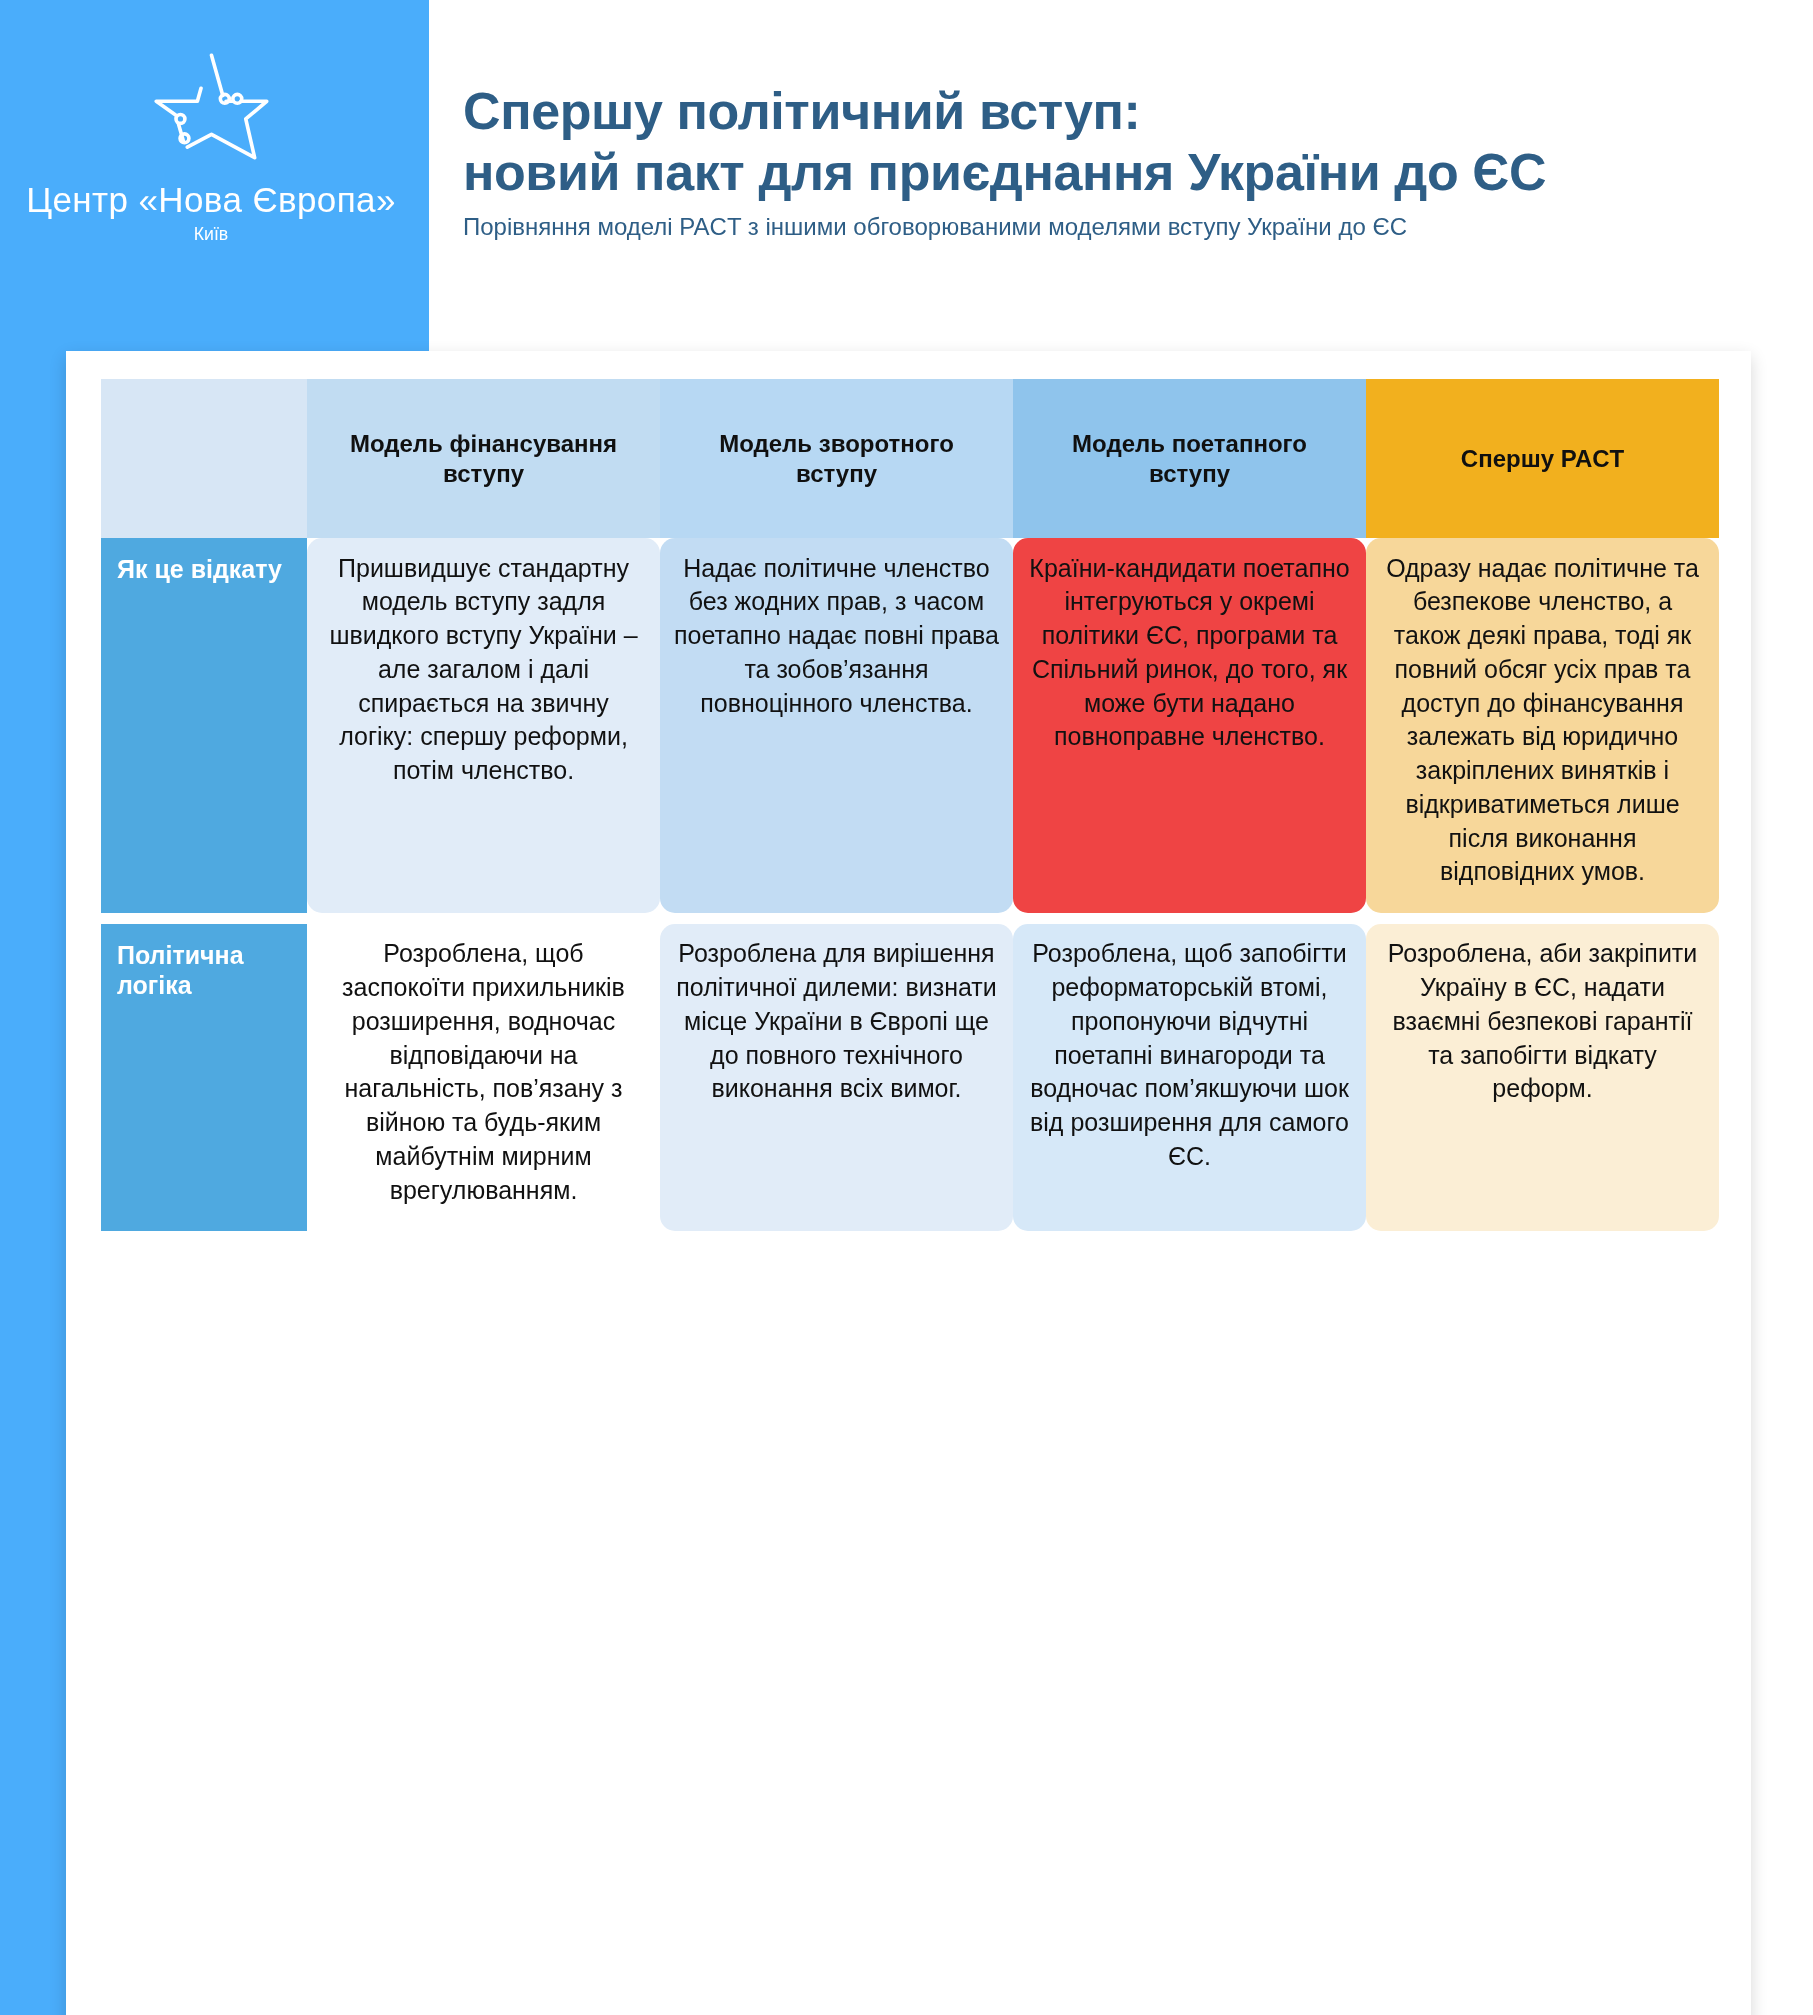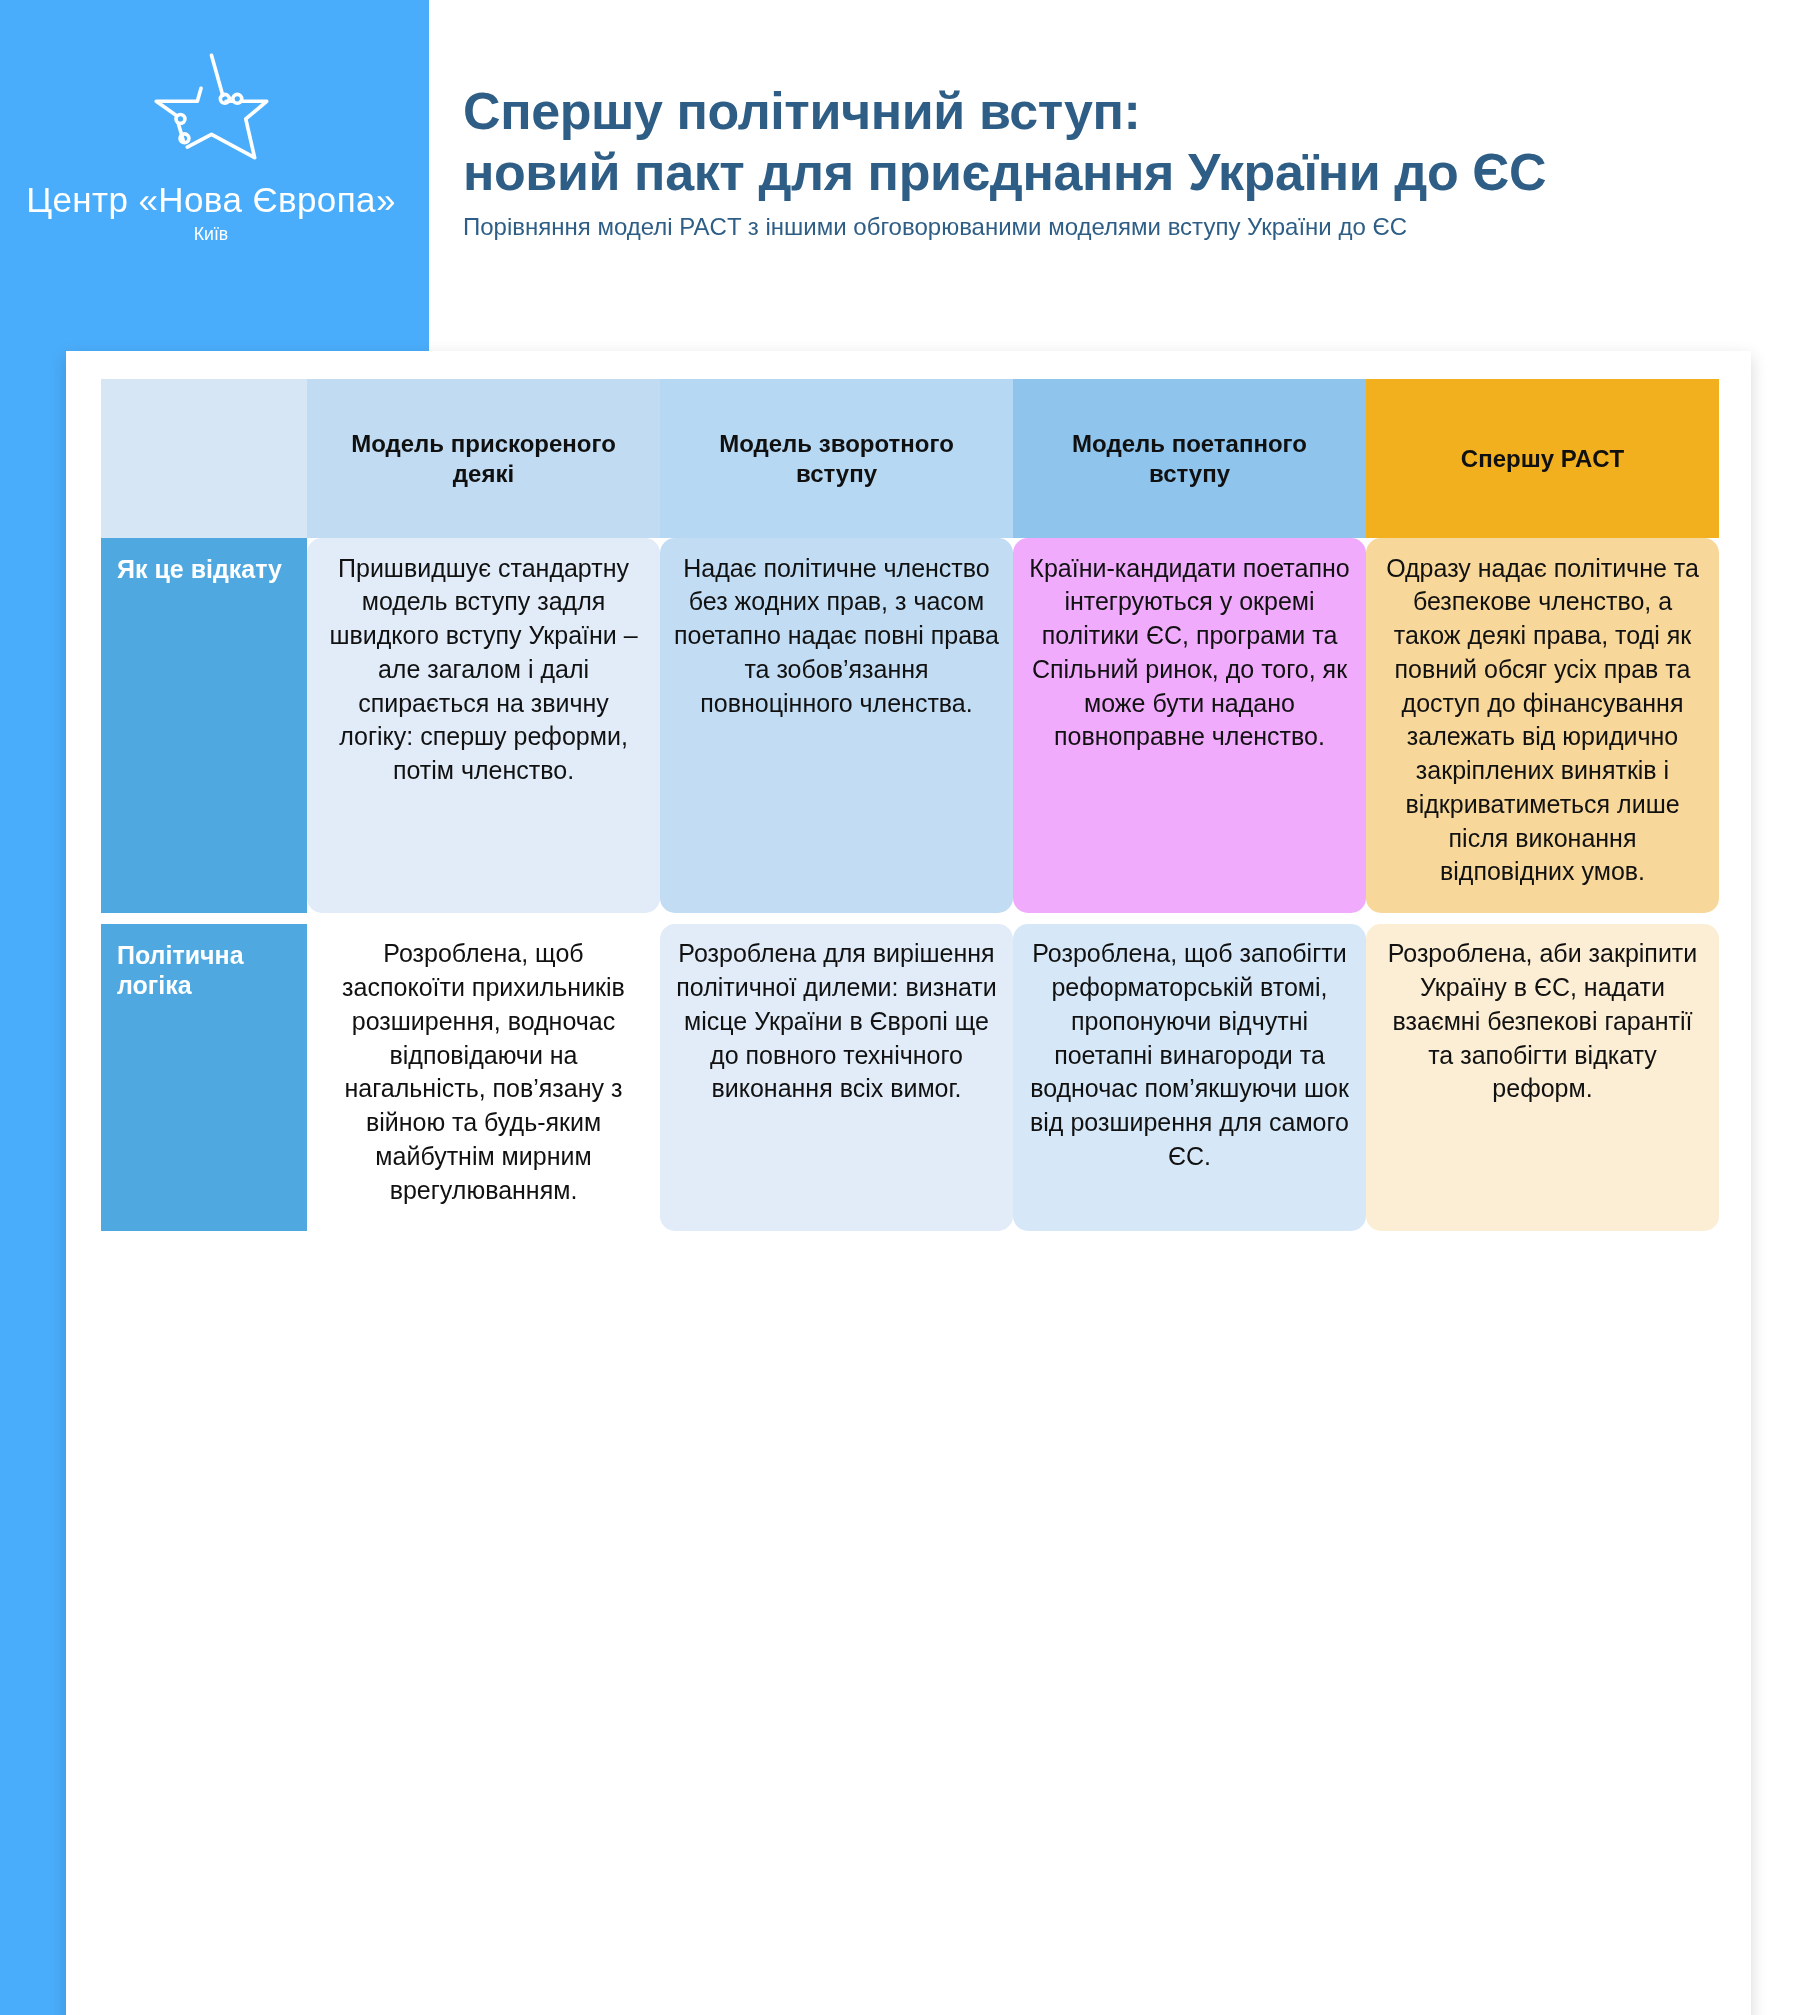--- a/index.html
+++ b/index.html
@@ -143,21 +143,21 @@
     text-align: center;
     font-size: 25px;
     line-height: 1.35;
     color: #111111;
     padding: 13.7px 13.7px 24px 13.7px;
     border-radius: 15px;
   }
   
   .r1 .d1 { background: #e1ecf8; }
   .r1 .d2 { background: #c2dcf3; }
-  .r1 .d3 { background: #f0abfc; text-align: center; }
+  .r1 .d3 { background: #ef4444; text-align: center; }
   .r1 .d4 { background: #f7d79a; }
   
   .r2 .d1 { background: #ffffff; }
   .r2 .d2 { background: #e1ecf8; }
   .r2 .d3 { background: #d6e8f8; }
   .r2 .d4 { background: #fbeed5; }
 
   .gap-row td { height: 10.5px; background: #ffffff; padding: 0; }
 </style>
 </head>
@@ -192,21 +192,21 @@
     <colgroup>
       <col class="c-label">
         <col class="c-data">
         <col class="c-data">
         <col class="c-data">
         <col class="c-data">
     </colgroup>
     <thead>
       <tr>
         <th class="hdr empty"></th>
-        <th class="hdr h1">Модель прискореного деякі</th>
+        <th class="hdr h1">Модель фінансування вступу</th>
         <th class="hdr h2">Модель зворотного вступу</th>
         <th class="hdr h3">Модель поетапного вступу</th>
         <th class="hdr h4">Спершу PACT</th>
       </tr>
     </thead>
     <tbody>
       <tr class="r1">
         <td class="rowlabel">Як це відкату</td>
         <td class="cell d1">Пришвидшує стандартну модель вступу задля швидкого вступу України – але загалом і далі спирається на звичну логіку: спершу реформи, потім членство.</td>
         <td class="cell d2">Надає політичне членство без жодних прав, з часом поетапно надає повні права та зобов’язання повноцінного членства.</td>

